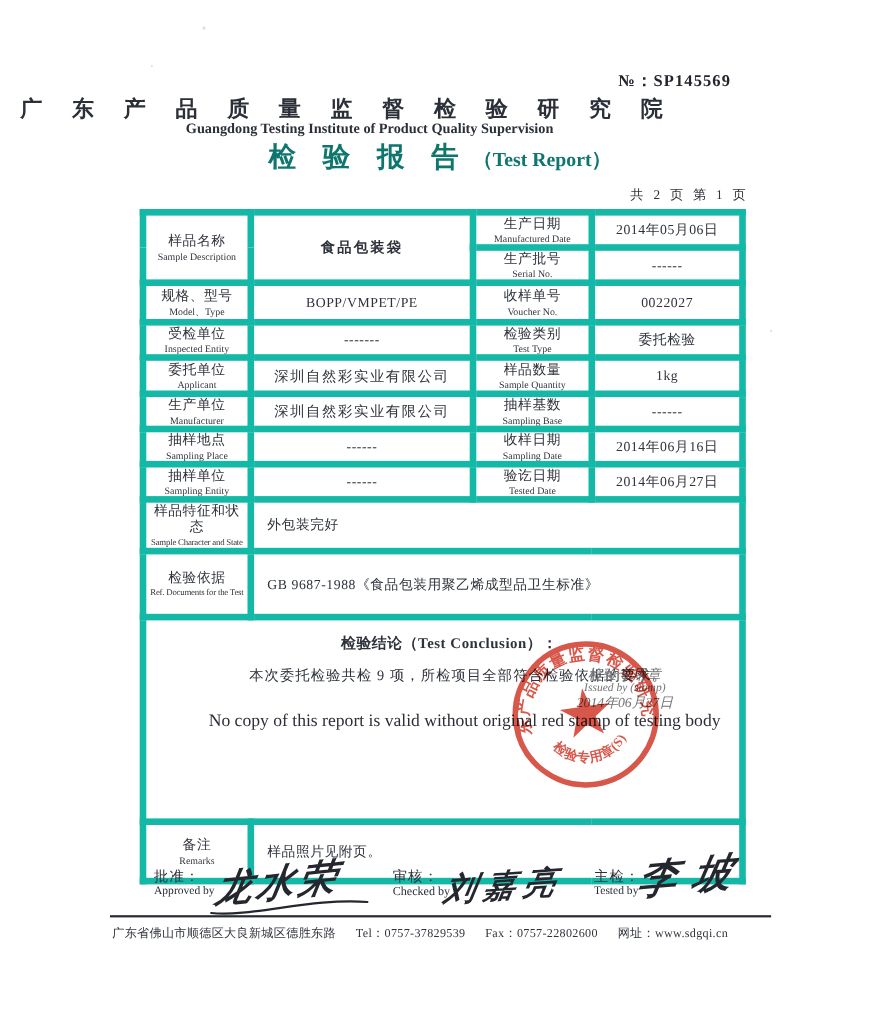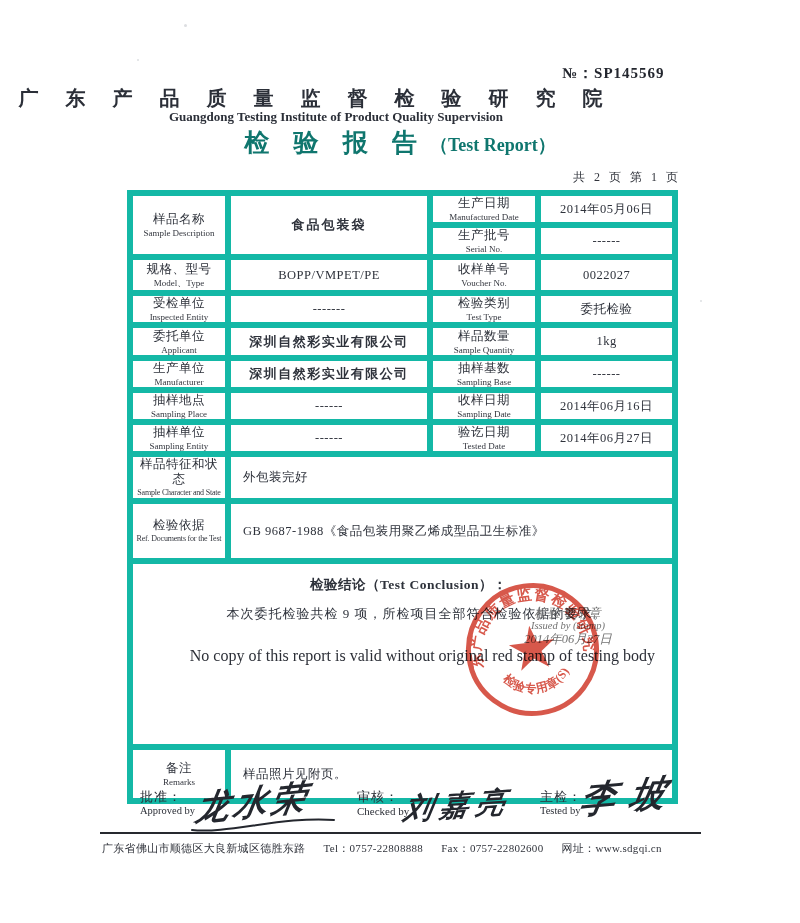--- a/index.html
+++ b/index.html
@@ -23,21 +23,21 @@
   table.report{
     position:absolute;left:127px;top:190px;width:545px;
     border-collapse:collapse;table-layout:fixed;border:2px solid #3a3d44;
   }
   td{border:6px solid #14b8a6;padding:0 3px;text-align:center;vertical-align:middle;overflow:hidden;}
   .lbl .cn{font-size:12.5px;letter-spacing:0.5px;line-height:15px;}
   .lbl .en{font-size:9px;line-height:10px;margin-top:1px;color:#33363e;}
   .lbl .en.tight{font-size:8px;letter-spacing:-0.2px;}
   .val{font-size:12.5px;letter-spacing:0.5px;}
   .val.prod{font-weight:600;font-size:13px;letter-spacing:2px;}
-  .val.company{font-weight:700;font-size:13px;letter-spacing:1.5px;}
+  .val.company{font-weight:400;font-size:13px;letter-spacing:1.5px;}
   .val.left{text-align:left;padding-left:12px;}
   td.conclusion{text-align:center;vertical-align:top;}
   .c-head{font-weight:bold;font-size:13.5px;margin:12px 0 0 12px;letter-spacing:0.5px;}
   .c-body{font-size:13px;margin:11px 0 0 28px;letter-spacing:1px;}
 
   
   .stamp-meta-center{left:497px;top:606px;width:142px;text-align:center;z-index:1;color:#737373;font-style:italic;}
   .sm-cn{font-size:12.5px;line-height:14px;letter-spacing:1px;}
   .sm-en{font-size:10.5px;line-height:12px;}
   .sm-date{font-size:12.5px;line-height:15px;}
@@ -263,16 +263,16 @@
 
 <div class="abs sig-label" style="left:540px;top:789px;">
   <div class="cn">主检：</div>
   <div class="en" style="font-size:10.5px;">Tested by</div>
 </div>
 <div class="abs sig-name sig3">李坡</div>
 
 <div class="abs footer-rule"></div>
 <div class="abs footer-text">
   <span>广东省佛山市顺德区大良新城区德胜东路</span>
-  <span>Tel：0757-22808888</span>
+  <span>Tel：0757-37829539</span>
   <span>Fax：0757-22802600</span>
   <span>网址：www.sdgqi.cn</span>
 </div>
 
 </body></html>

